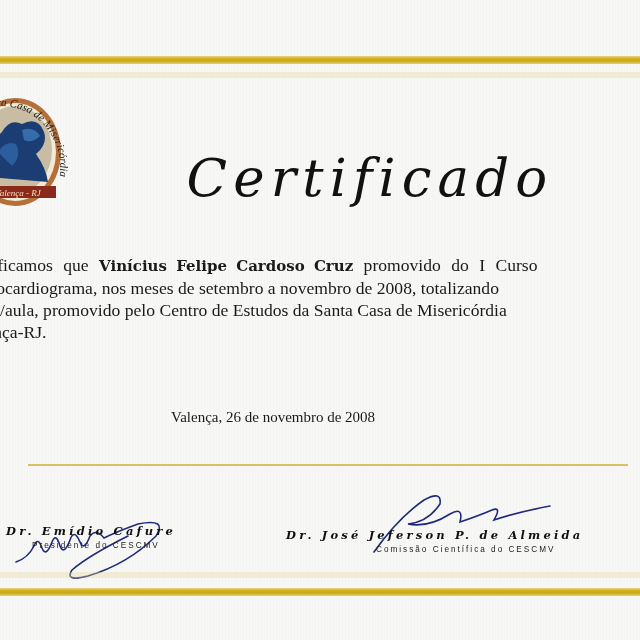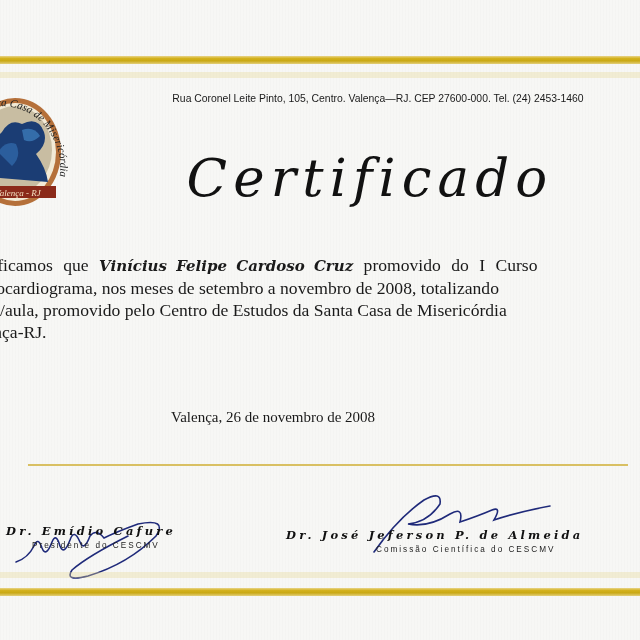--- a/index.html
+++ b/index.html
@@ -31,21 +31,21 @@
       font-family: "DejaVu Serif", serif; font-style: italic; font-size: 52px;
       letter-spacing: 6px; color: #111; text-align: center;
       transform: scaleX(1.02);
     }
     .body-text {
       position: absolute; left: -38px; top: 254px; width: 700px;
       font-family: "Liberation Serif", serif; font-size: 17.6px; line-height: 22px;
       color: #1a1a1a; white-space: nowrap;
     }
     .body-text .name {
-      font-family: "DejaVu Serif", serif; font-style: italic; font-weight: bold; font-size: 15px;
+      font-family: "DejaVu Serif", serif; font-weight: bold; font-size: 15px;
     }
     .date-line {
       position: absolute; left: 171px; top: 409px;
       font-family: "Liberation Serif", serif; font-size: 15px; color: #1a1a1a; white-space: nowrap;
     }
     .sig-name {
       position: absolute; font-family: "DejaVu Serif", serif; font-style: italic; font-weight: bold;
       font-size: 11.5px; letter-spacing: 3.2px; color: #111; white-space: nowrap;
     }
     .sig-role {
@@ -77,21 +77,20 @@
       <path d="M62 48 Q74 44 80 54 Q72 62 64 58 Z" fill="#3b79b8" opacity="0.8"></path>
       <rect x="16" y="104" width="80" height="12" fill="#8b2a1a"></rect>
       <text x="58" y="113.5" font-family="Liberation Serif, serif" font-style="italic" font-size="9" fill="#f4e0c0" text-anchor="middle">Valença - RJ</text>
       <text font-family="Liberation Serif, serif" font-style="italic" font-size="11" fill="#222">
         <textPath href="#arcPath">Santa Casa de Misericórdia de</textPath>
       </text>
     </svg>
   </div>
 
   <div class="header-text">
-    <div>Rua Coronel Leite Pinto, 105, Centro. Valença—RJ. CEP 27600-000. Tel. (24) 2453-1460</div>
   </div>
 
   <div class="title">Certificado</div>
 
   <div class="body-text">
     <div style="word-spacing:6px;">
       <span>Certificamos que</span>
       <span class="name" style="word-spacing:4px;">Vinícius Felipe Cardoso Cruz</span>
       <span>promovido do I Curso</span>
     </div>

